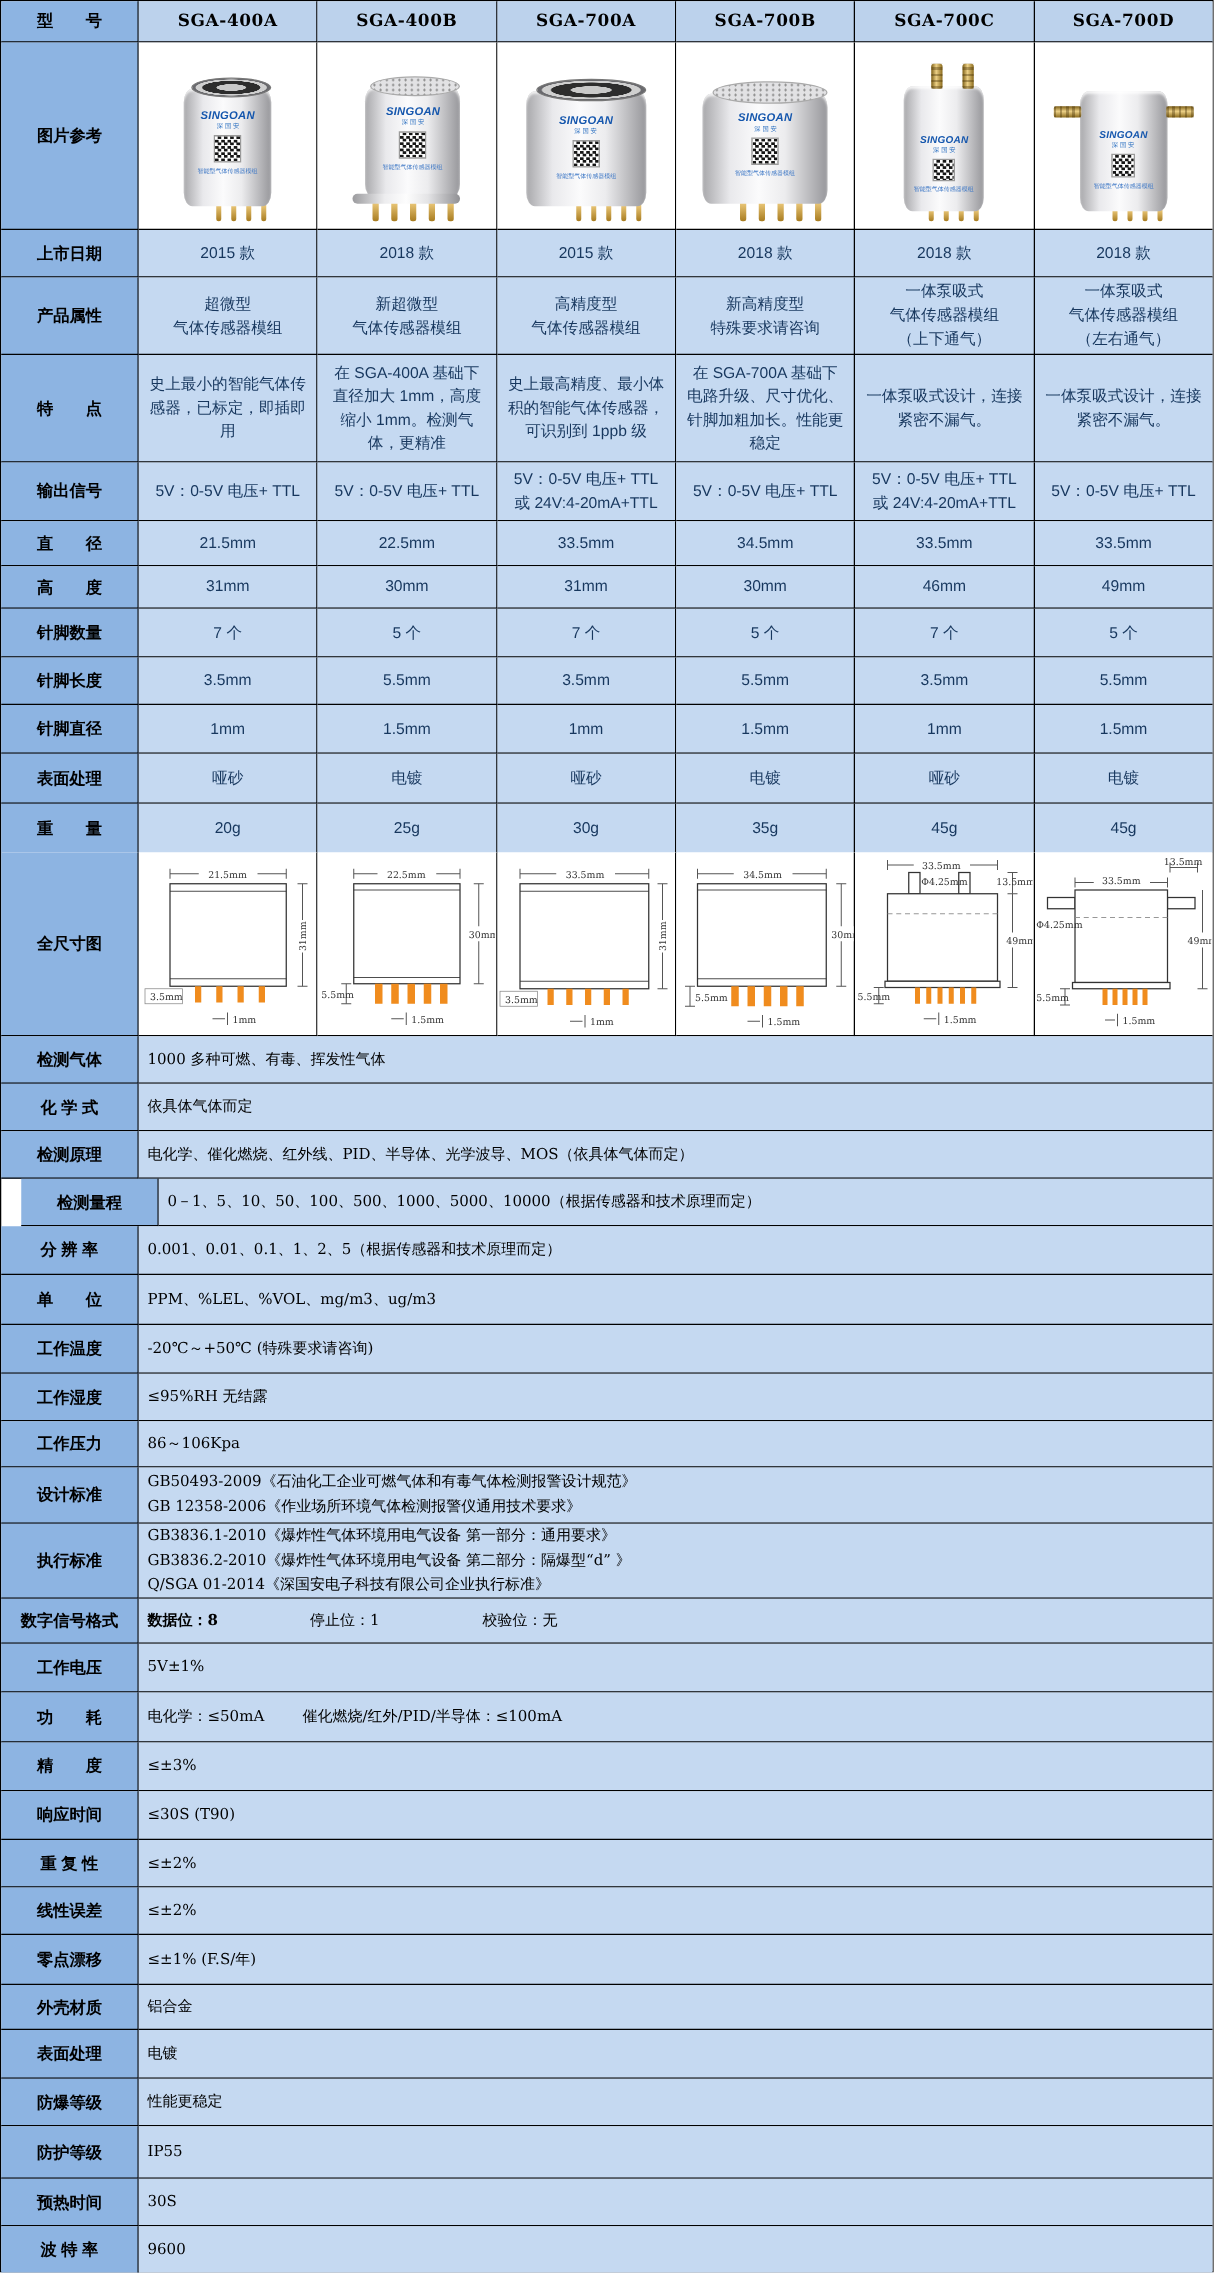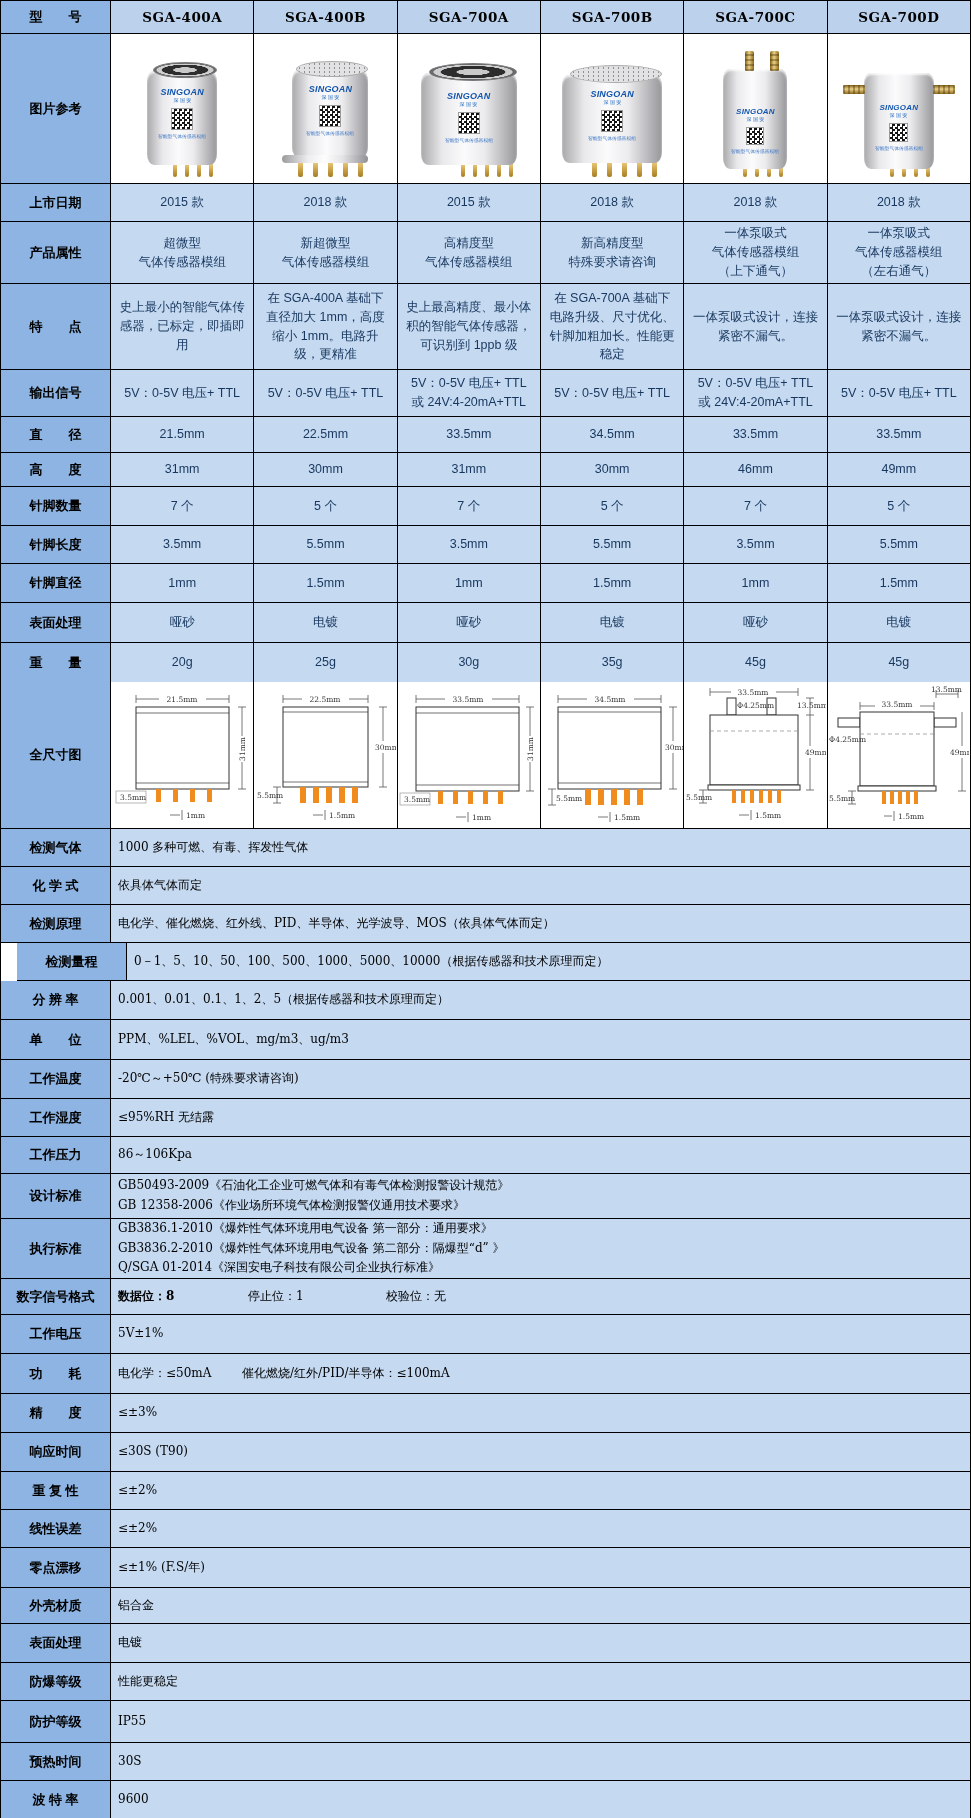--- a/index.html
+++ b/index.html
@@ -245,21 +245,21 @@
 特殊要求请咨询</div>
           <div class="cell val">一体泵吸式
 气体传感器模组
 （上下通气）</div>
           <div class="cell val">一体泵吸式
 气体传感器模组
 （左右通气）</div>
         </div><div class="row" style="height: 86px;">
           <div class="cell label">特　　点</div>
           <div class="cell val">史上最小的智能气体传感器，已标定，即插即用</div>
-          <div class="cell val">在 SGA-400A 基础下直径加大 1mm，高度缩小 1mm。电路升级，更精准</div>
+          <div class="cell val">在 SGA-400A 基础下直径加大 1mm，高度缩小 1mm。检测气体，更精准</div>
           <div class="cell val">史上最高精度、最小体积的智能气体传感器，可识别到 1ppb 级</div>
           <div class="cell val">在 SGA-700A 基础下电路升级、尺寸优化、针脚加粗加长。性能更稳定</div>
           <div class="cell val">一体泵吸式设计，连接紧密不漏气。</div>
           <div class="cell val">一体泵吸式设计，连接紧密不漏气。</div>
         </div><div class="row" style="height: 47px;">
           <div class="cell label">输出信号</div>
           <div class="cell val">5V：0-5V 电压+ TTL</div>
           <div class="cell val">5V：0-5V 电压+ TTL</div>
           <div class="cell val">5V：0-5V 电压+ TTL
 或 24V:4-20mA+TTL</div>

